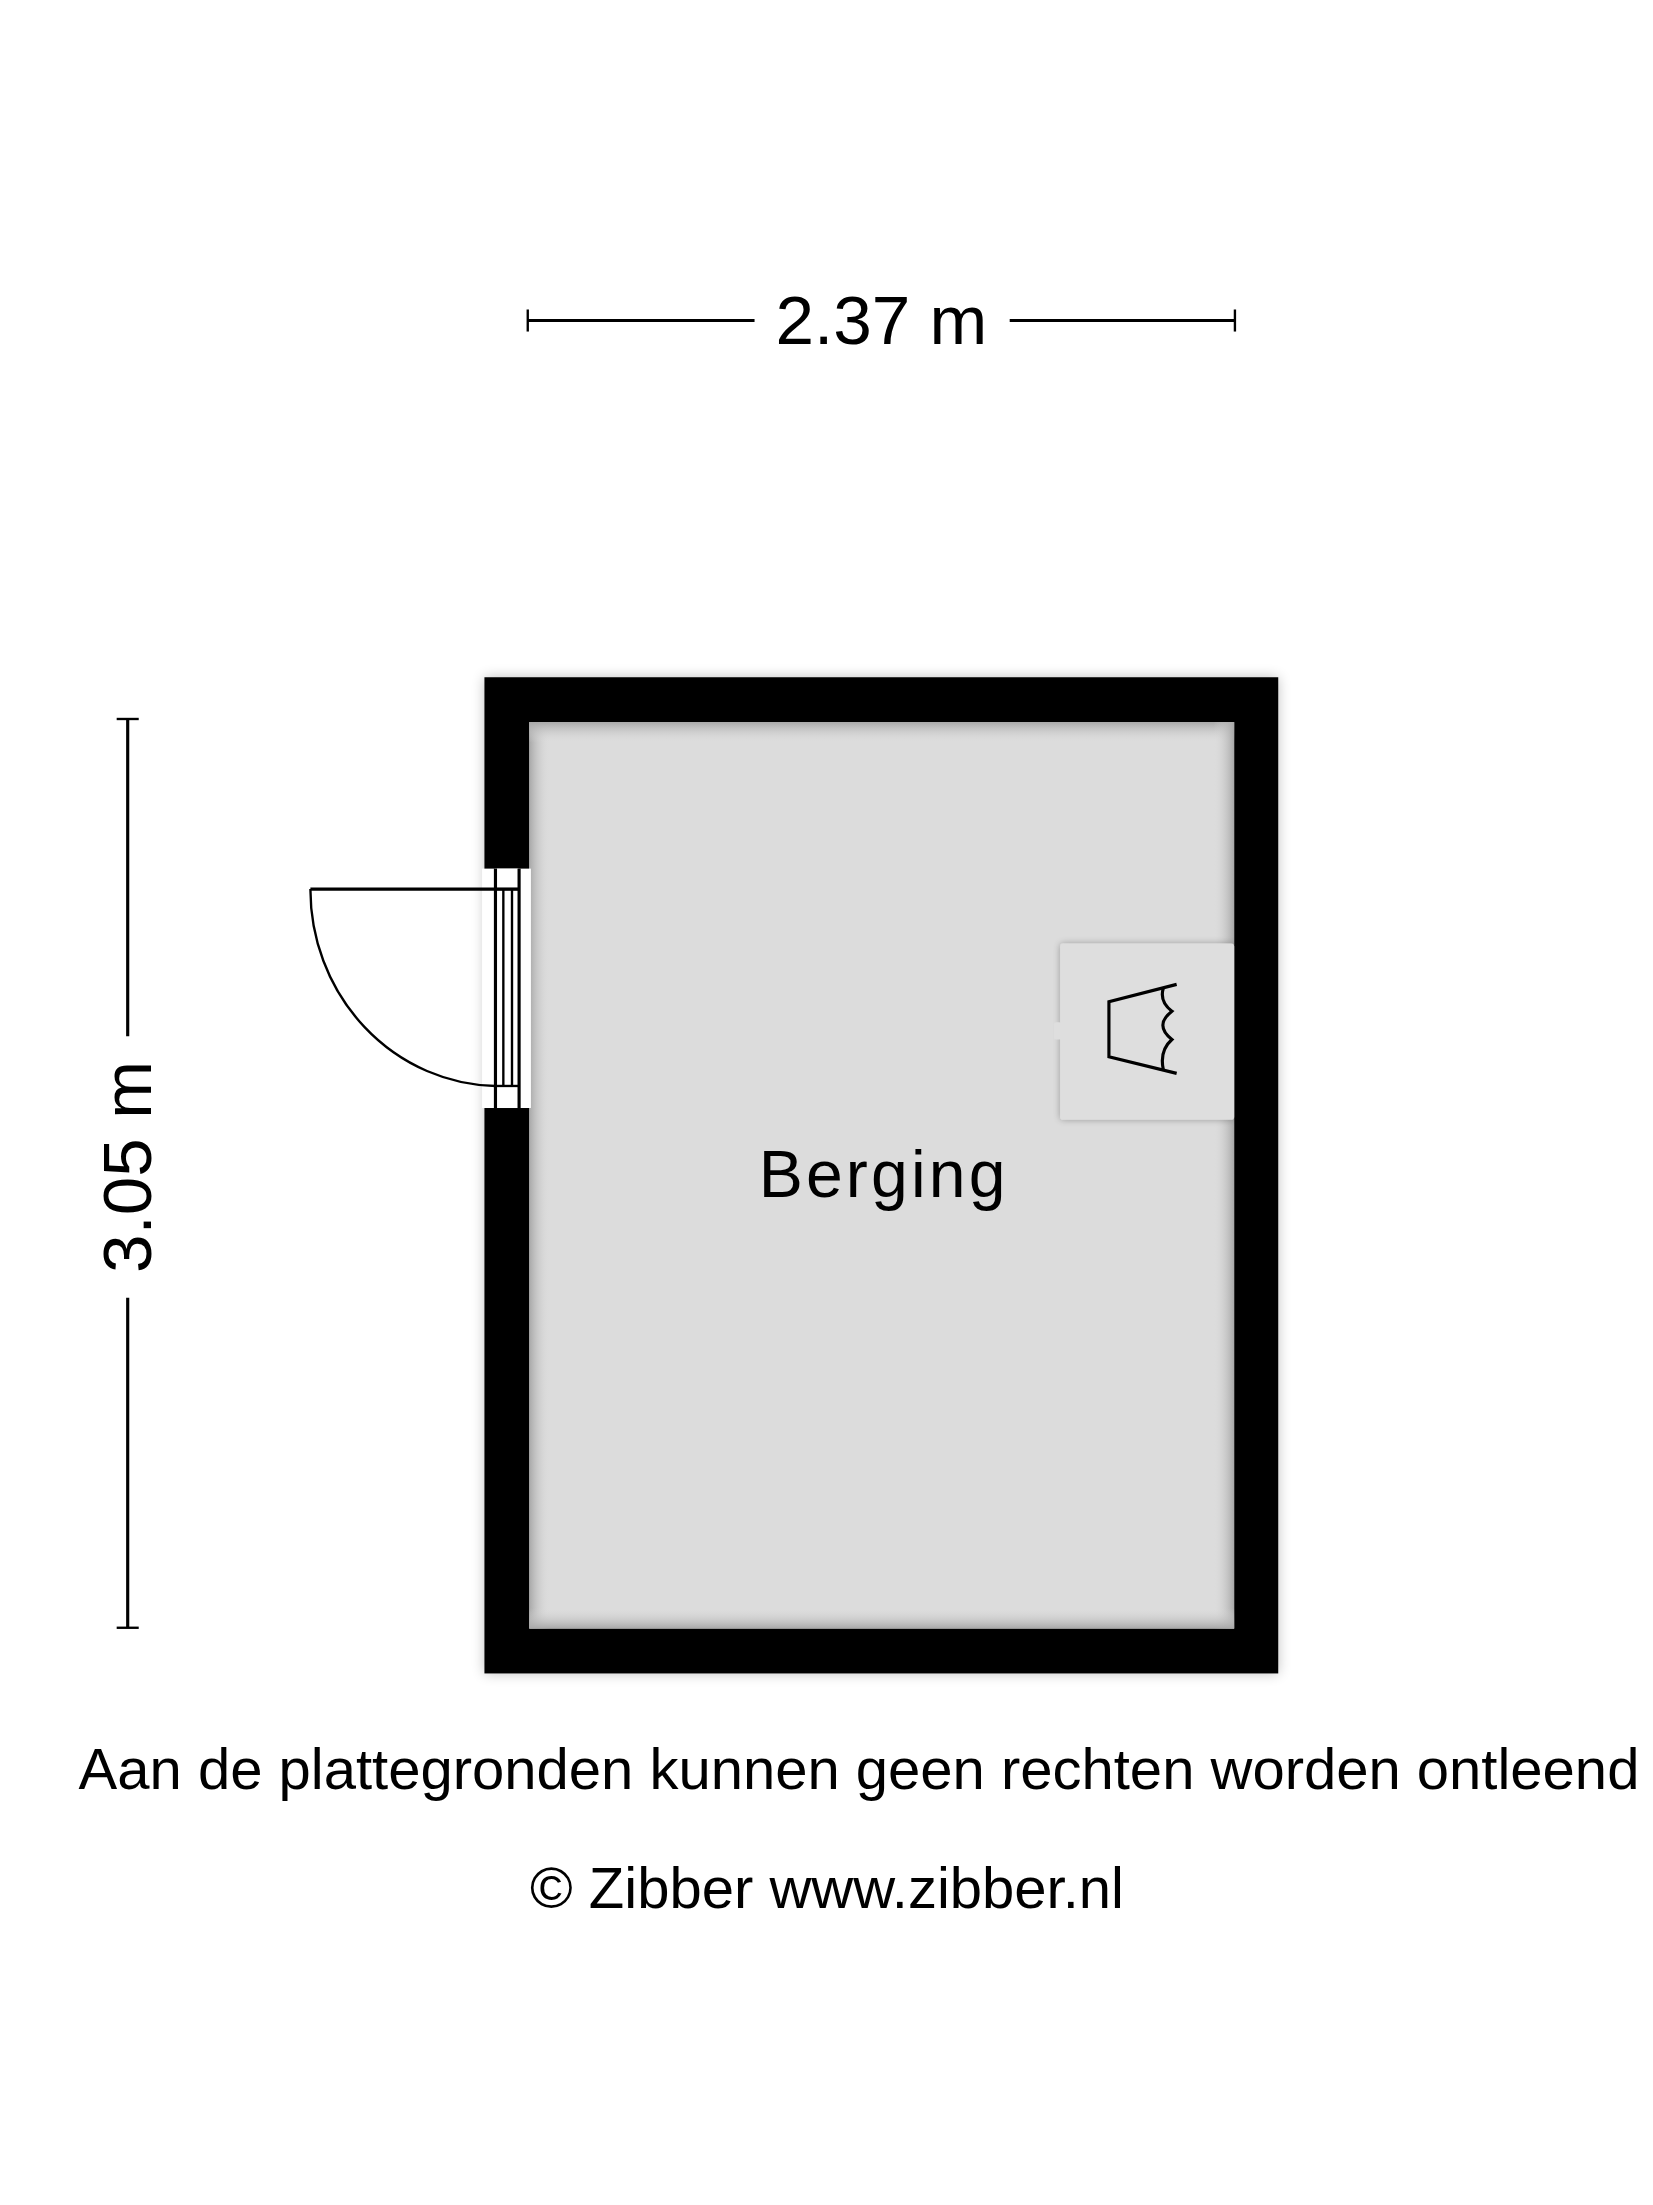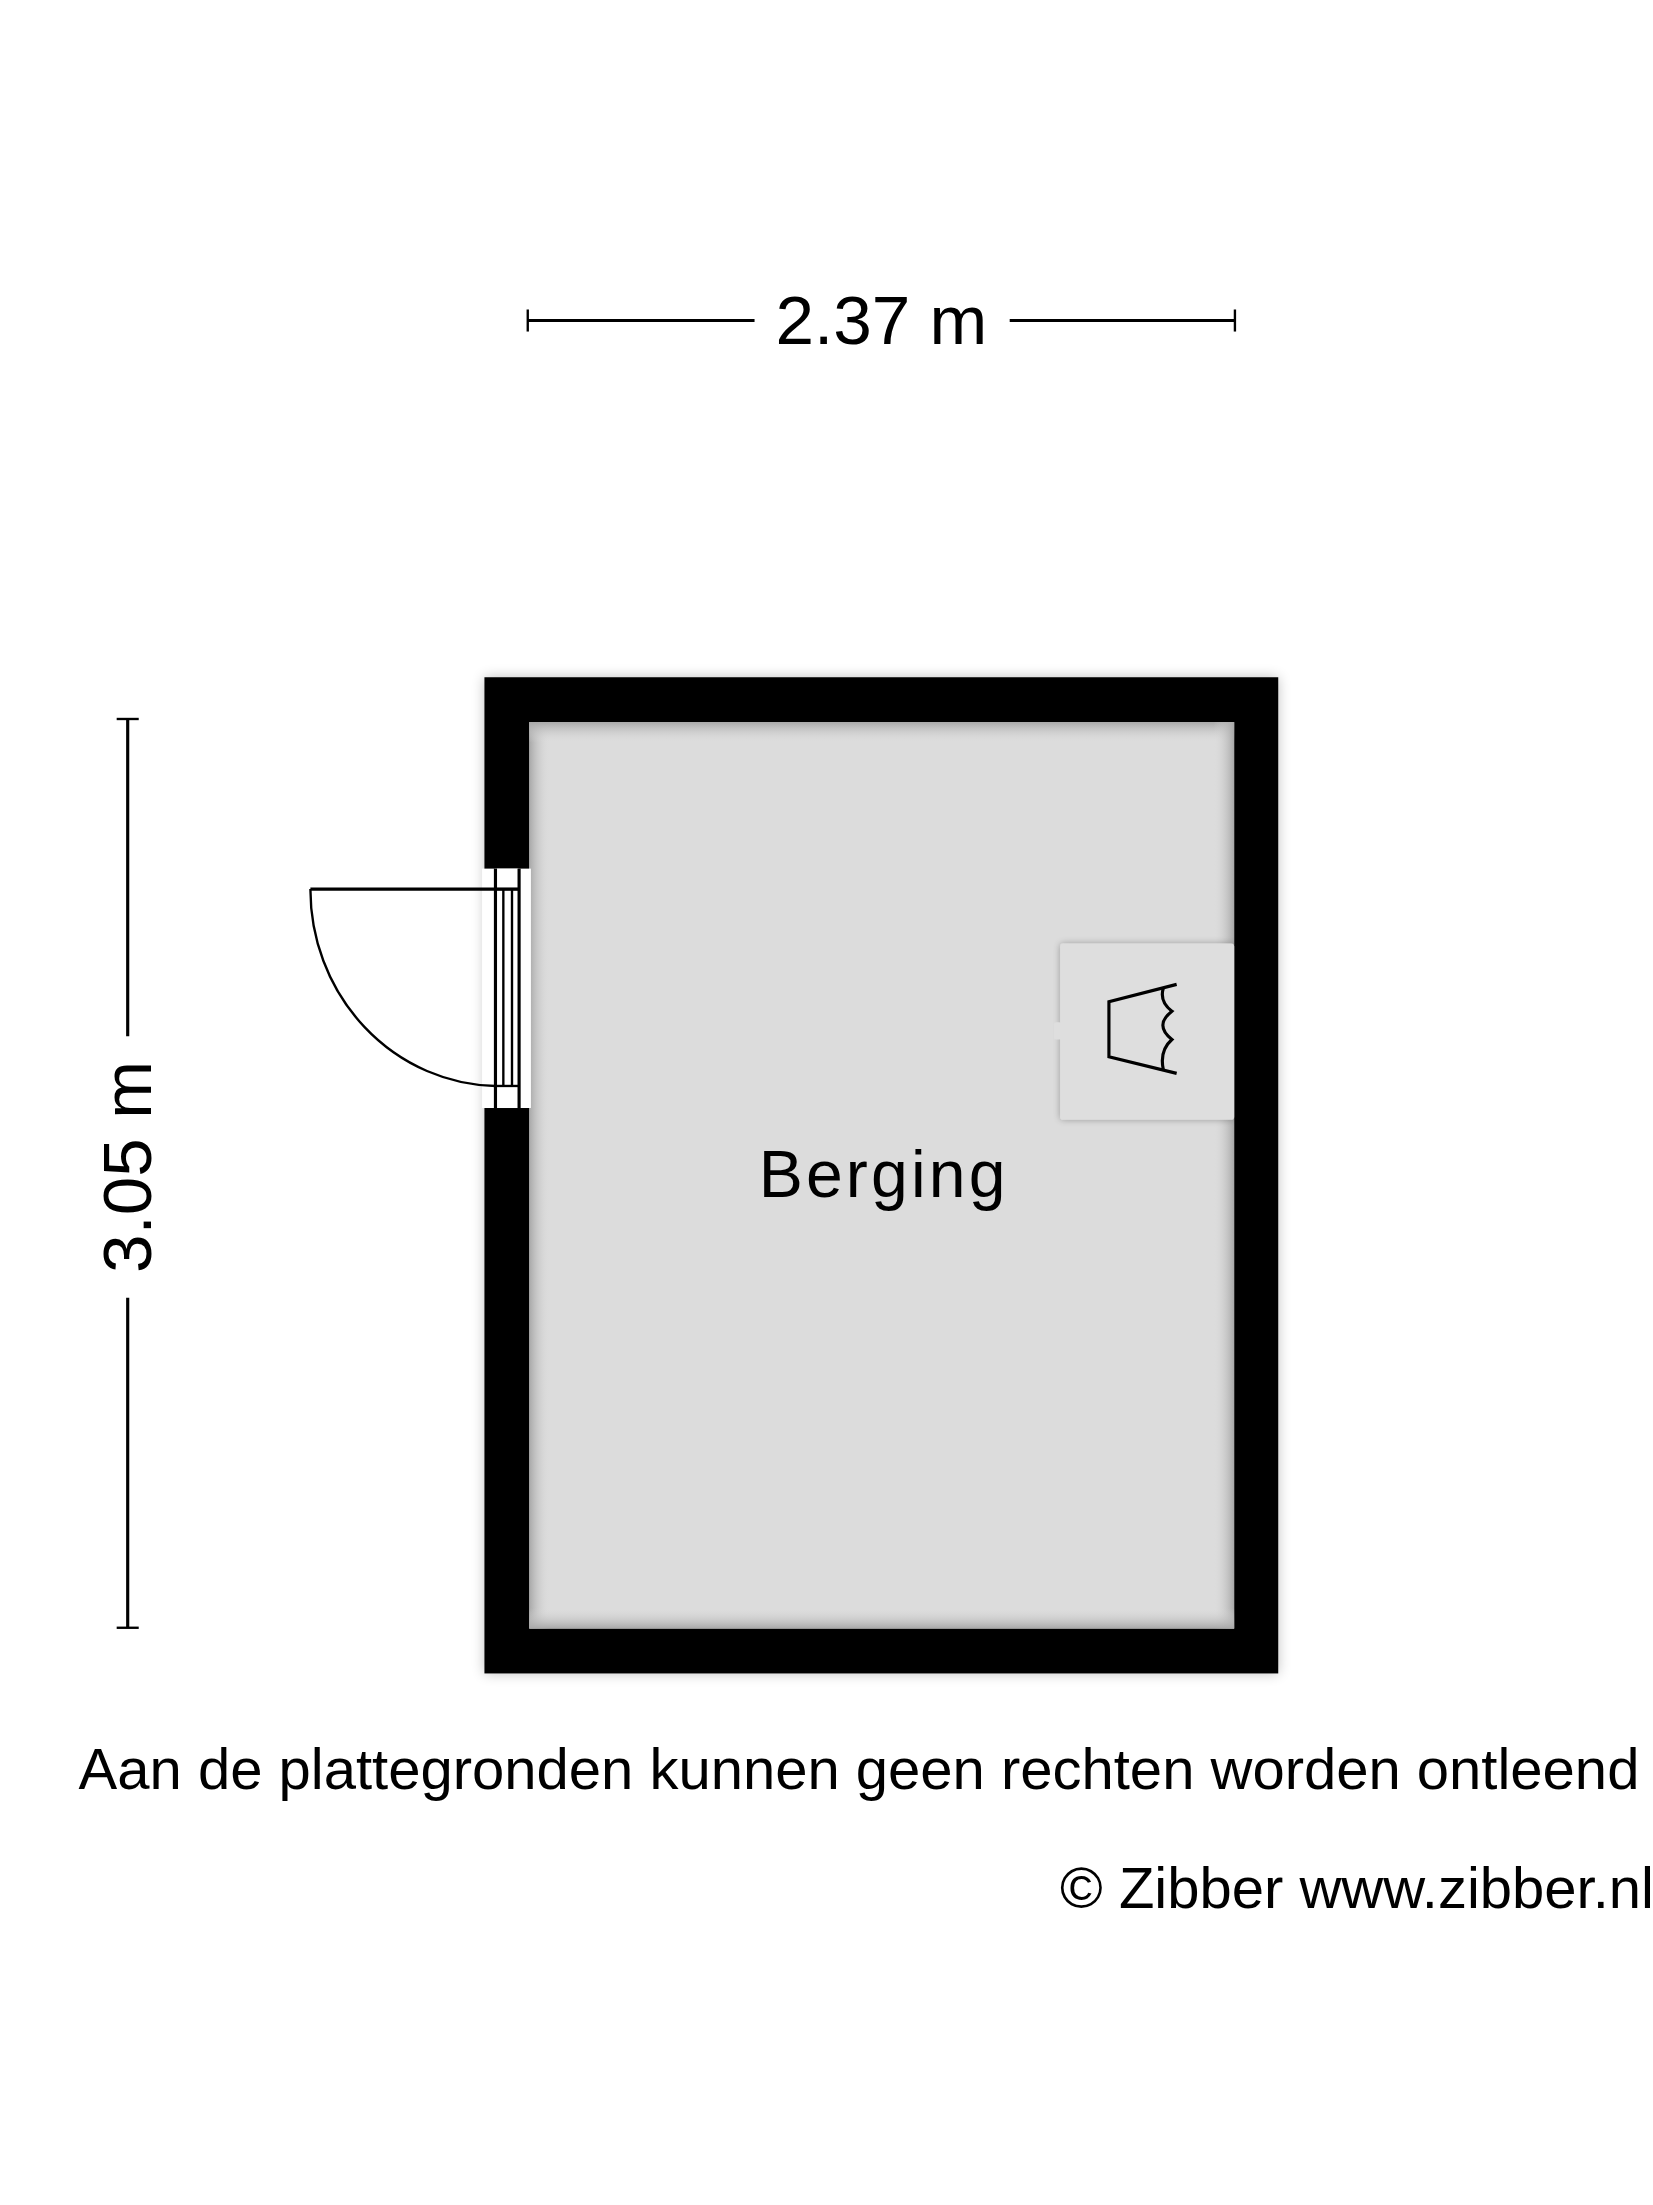--- a/index.html
+++ b/index.html
@@ -2,21 +2,21 @@
 <html style="font-size:12.6px"><head>
 <meta charset="utf-8">
 <style>
   html, body { margin: 0; padding: 0; background: #ffffff; }
   body { width: 1654px; height: 2205px; position: relative; overflow: hidden; font-family: "Liberation Sans", sans-serif; }
   #plan { position: absolute; left: 0; top: 0; width: 1654px; height: 2205px; }
   .dim-text { font-family: "Liberation Sans", sans-serif; font-size: 88px; fill: #000; }
   .room-label { font-family: "Liberation Sans", sans-serif; font-size: 84px; letter-spacing: 4px; fill: #000; }
   .footer { position: absolute; left: 0; width: 1654px; text-align: center; color: #000; font-family: "Liberation Sans", sans-serif; font-size: 58px; line-height: 1; white-space: nowrap; }
   #footer-line1 { top: 1740px; margin-left: 32px; }
-  #footer-line2 { top: 1859px; text-align: right; }
+  #footer-line2 { top: 1859px; }
 </style>
 </head>
 <body>
 
 <svg id="plan" viewBox="0 0 2100 2800" xmlns="http://www.w3.org/2000/svg">
   <defs>
     <filter id="outerShadow" x="-10%" y="-10%" width="120%" height="120%">
       <feGaussianBlur in="SourceAlpha" stdDeviation="8"></feGaussianBlur>
       <feOffset dx="0" dy="0" result="b"></feOffset>
       <feComponentTransfer>

